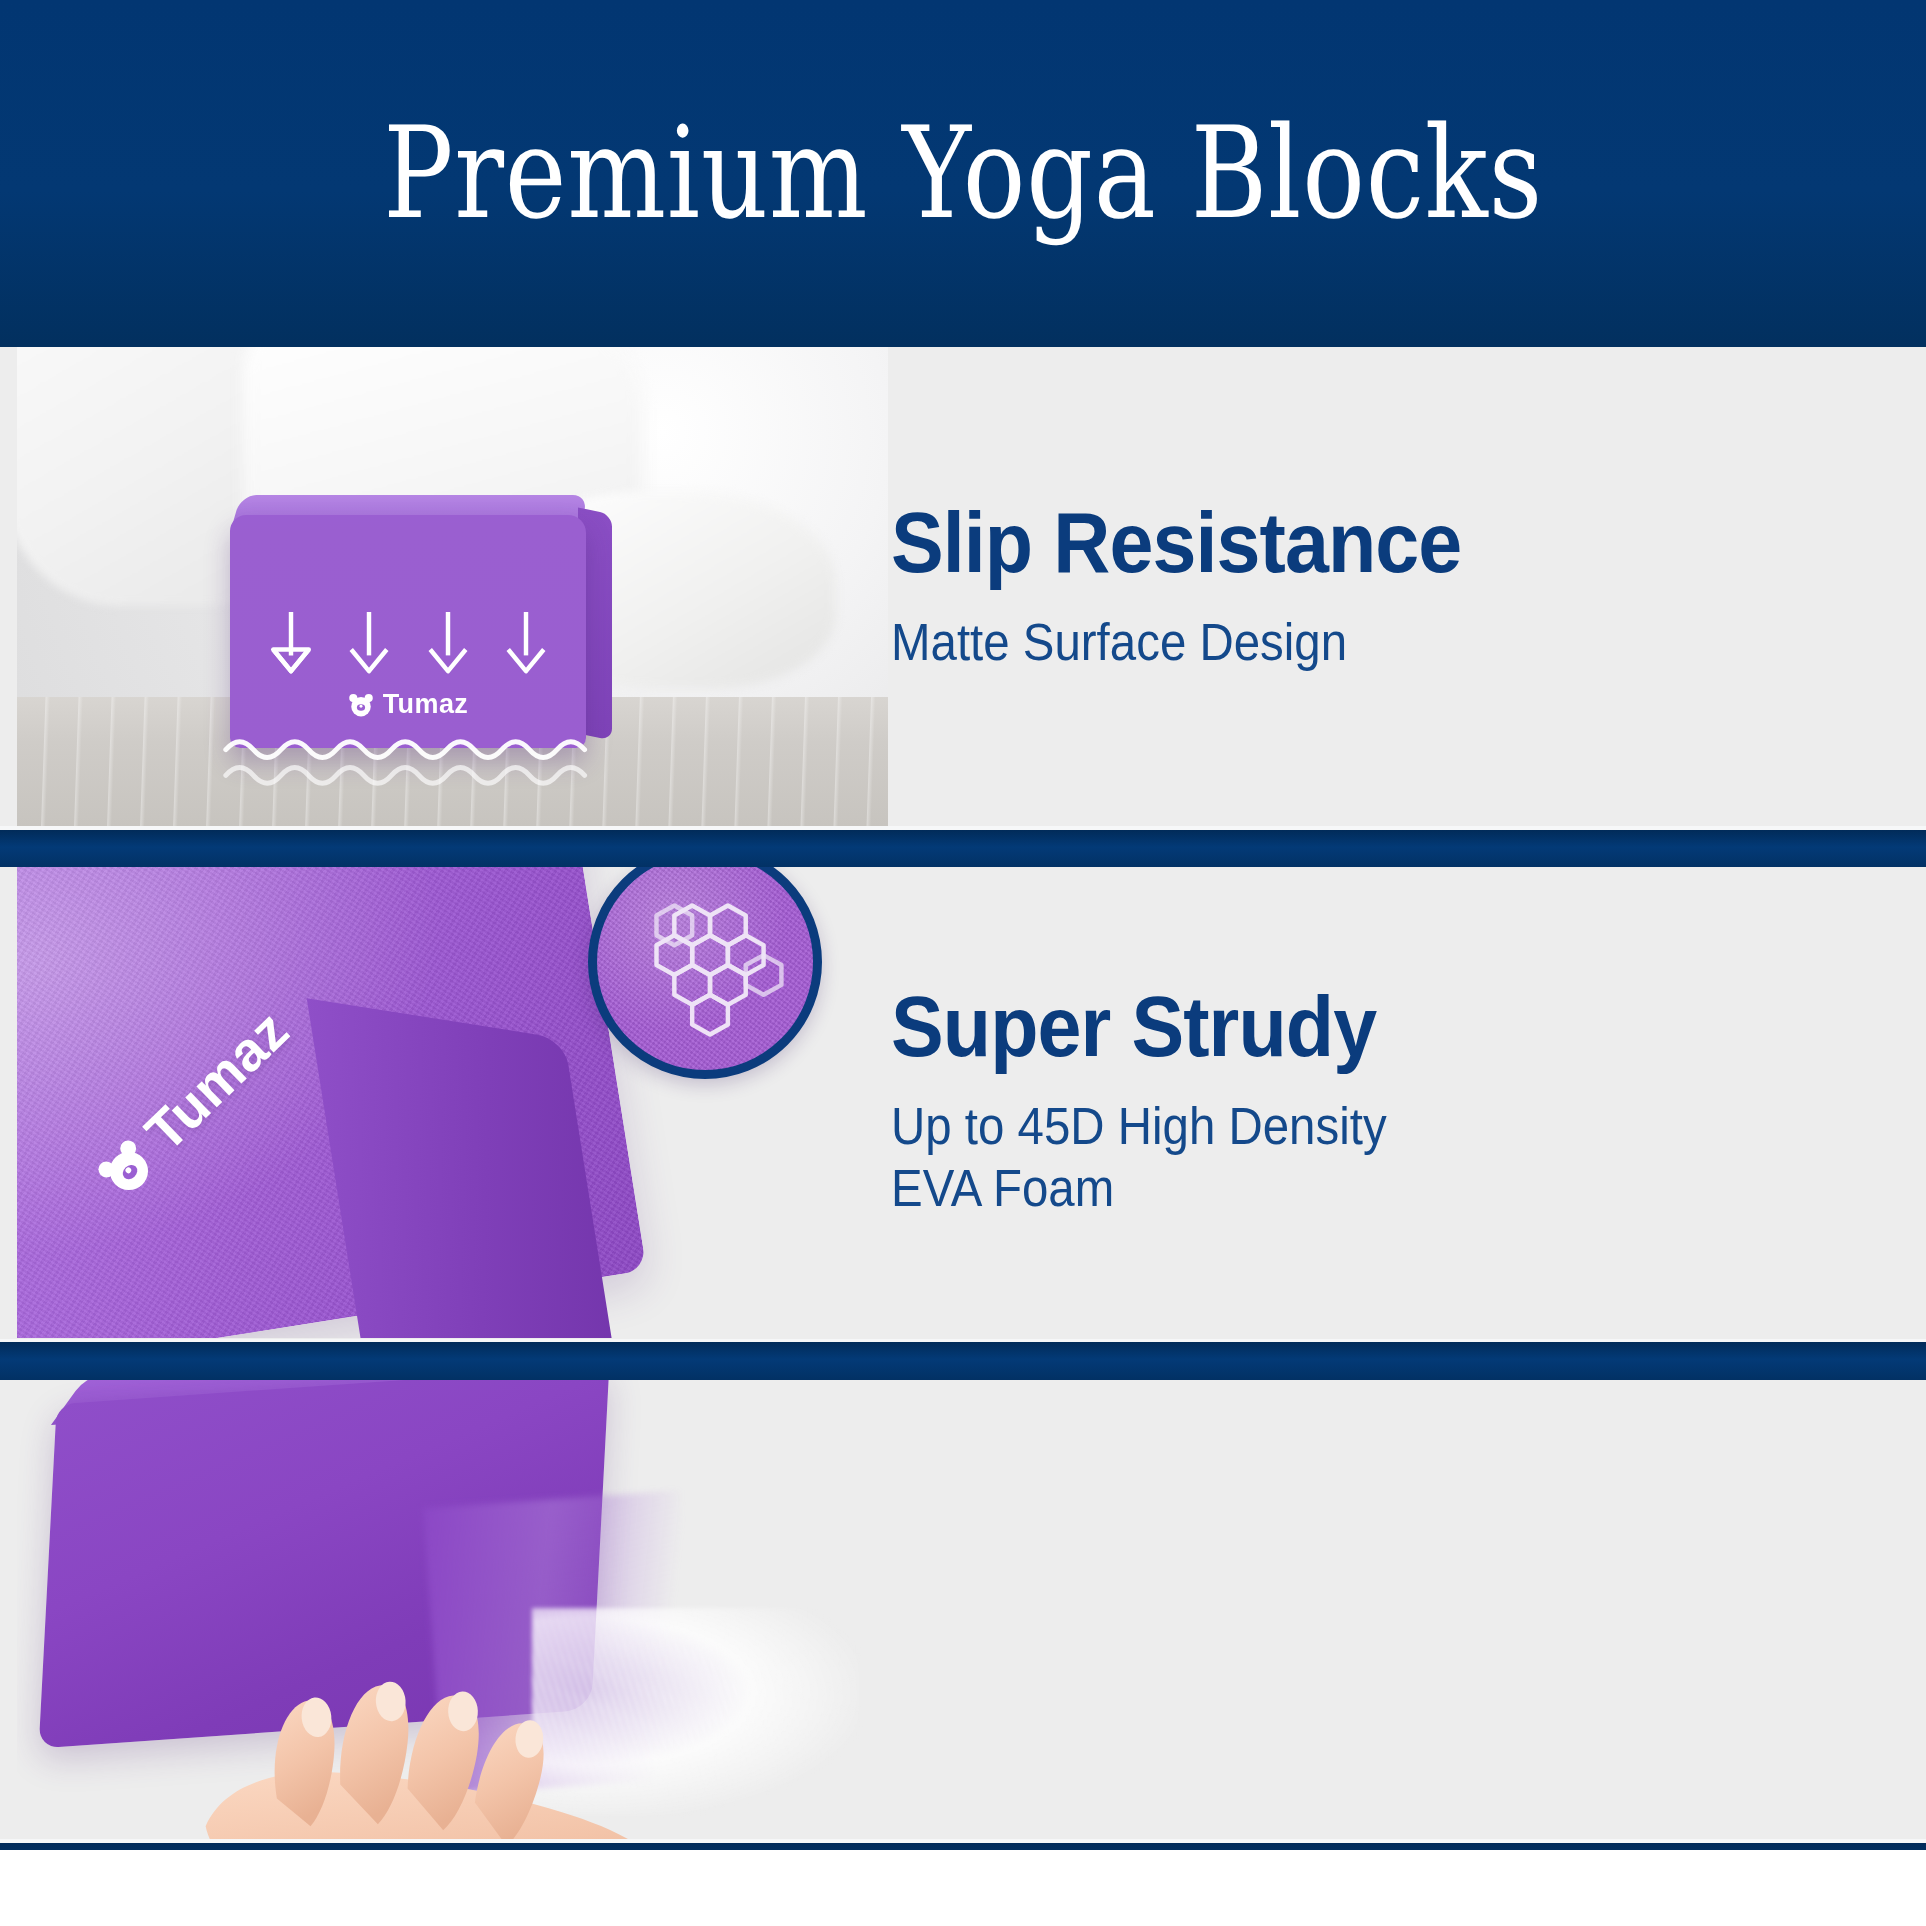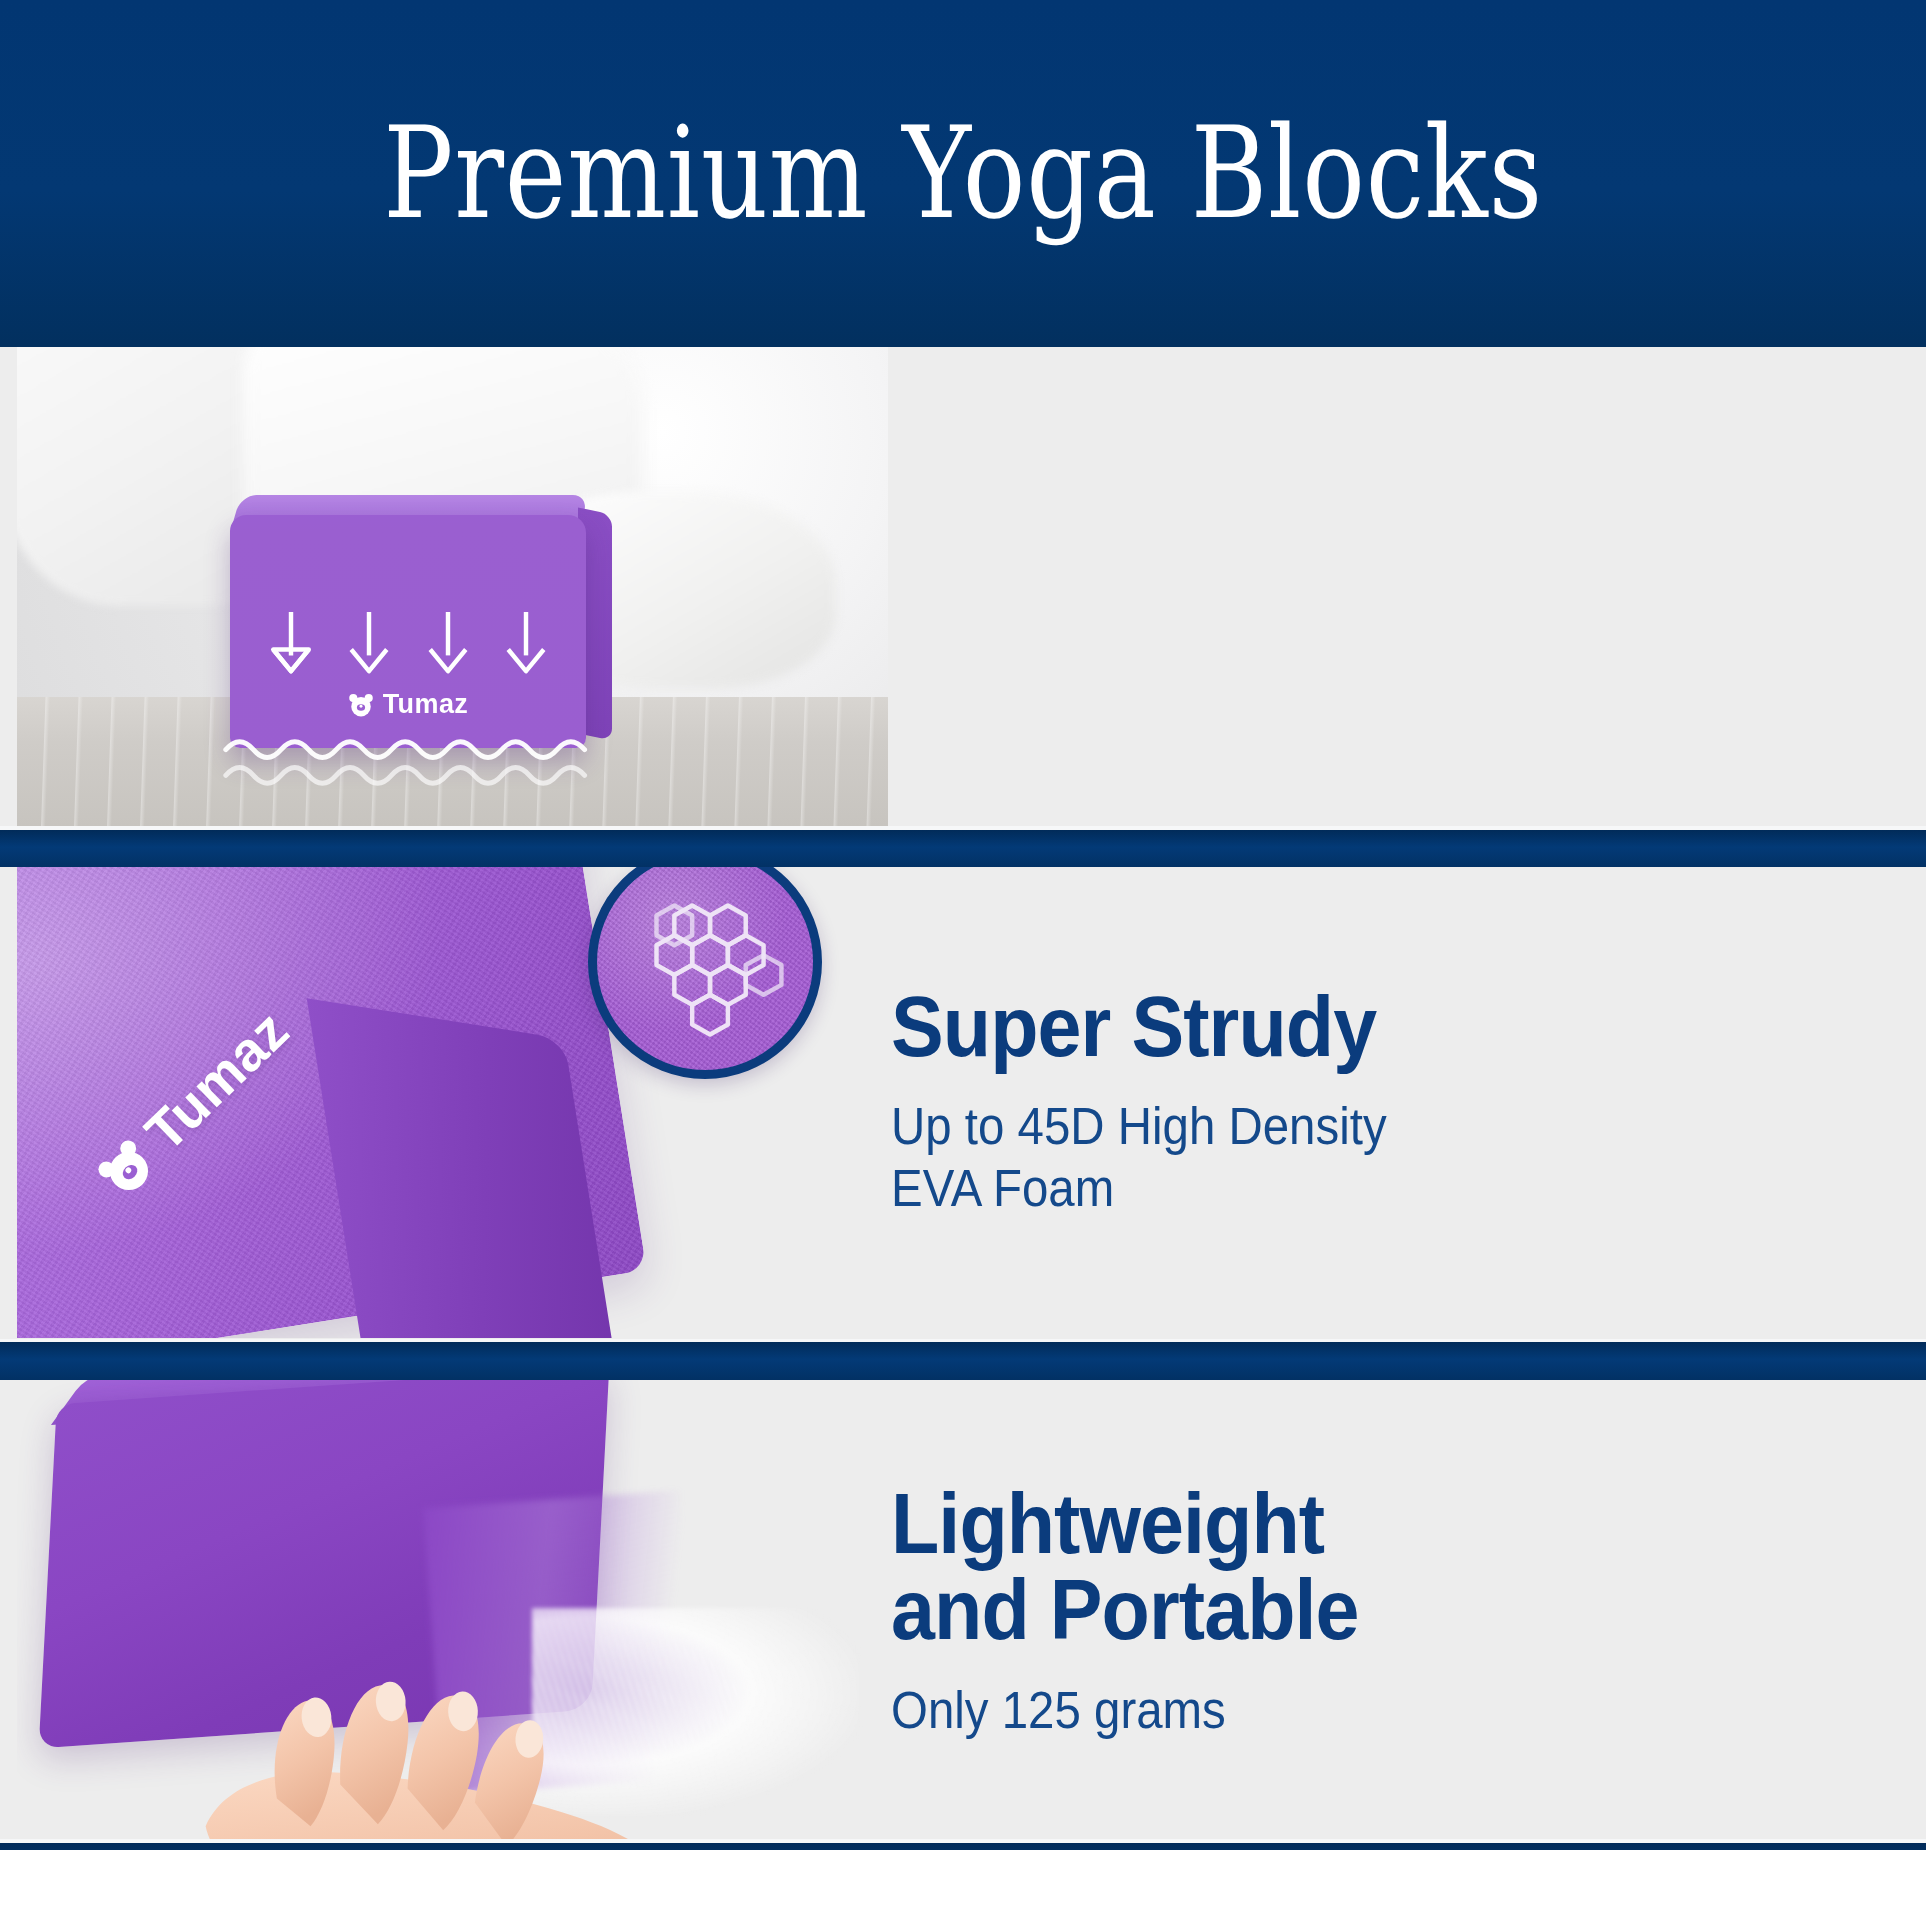--- a/index.html
+++ b/index.html
@@ -349,20 +349,24 @@
           </div>
         </div>
       </div>
 
       <svg class="waves" viewBox="0 0 400 70">
         <path d="M4 22 q14 -16 28 0 q14 16 28 0 q14 -16 28 0 q14 16 28 0 q14 -16 28 0 q14 16 28 0 q14 -16 28 0 q14 16 28 0 q14 -16 28 0 q14 16 28 0 q14 -16 28 0 q14 16 28 0 q14 -16 28 0" fill="none" stroke="#ffffff" stroke-width="5" stroke-linecap="round" opacity="0.95"></path>
         <path d="M4 48 q14 -16 28 0 q14 16 28 0 q14 -16 28 0 q14 16 28 0 q14 -16 28 0 q14 16 28 0 q14 -16 28 0 q14 16 28 0 q14 -16 28 0 q14 16 28 0 q14 -16 28 0 q14 16 28 0 q14 -16 28 0" fill="none" stroke="#ffffff" stroke-width="5" stroke-linecap="round" opacity="0.65"></path>
       </svg>
     </div>
 
+    <div class="sec-text" style="left:891px; width:1010px;">
+      <h2 class="feature-title" style="font-size:85px;">Slip Resistance</h2>
+      <p class="feature-sub" style="font-size:51px;">Matte Surface Design</p>
+    </div>
   </div>
 
   <div class="divider-top-hair" style="top:826px;"></div>
   <div class="divider" style="top:830px; height:38px;"></div>
 
   <div class="section" style="top:867px; height:471px;">
 
     <div class="sec-photo" style="width:871px;">
       <div class="s2-bg"></div>
       <div class="s2-block"></div>
@@ -438,24 +442,19 @@
         <ellipse cx="152" cy="86" rx="15" ry="20" fill="#fae6d8" transform="rotate(-6 152 86)"></ellipse>
         <ellipse cx="227" cy="70" rx="15" ry="20" fill="#fae6d8" transform="rotate(-4 227 70)"></ellipse>
         <ellipse cx="300" cy="80" rx="15" ry="20" fill="#fae6d8" transform="rotate(-2 300 80)"></ellipse>
         <ellipse cx="367" cy="108" rx="14" ry="19" fill="#fae6d8" transform="rotate(4 367 108)"></ellipse>
 
         <path d="M120 236 C200 268 300 286 402 288" fill="none" stroke="#e3a98c" stroke-width="3" opacity="0.6"></path>
         <path d="M150 268 C230 292 320 304 410 304" fill="none" stroke="#e3a98c" stroke-width="2.5" opacity="0.45"></path>
       </svg>
     </div>
 
-    <div class="sec-text" style="left:891px; width:1010px;">
-      <h2 class="feature-title" style="font-size:85px;">Lightweight
-and Portable</h2>
-      <p class="feature-sub" style="font-size:51px;">Only 125 grams</p>
-    </div>
   </div>
 
   <div class="divider-top-hair" style="top:1839px;"></div>
   <div class="divider" style="top:1843px; height:83px;"></div>
 
 </div>
 
 
 </body></html>

